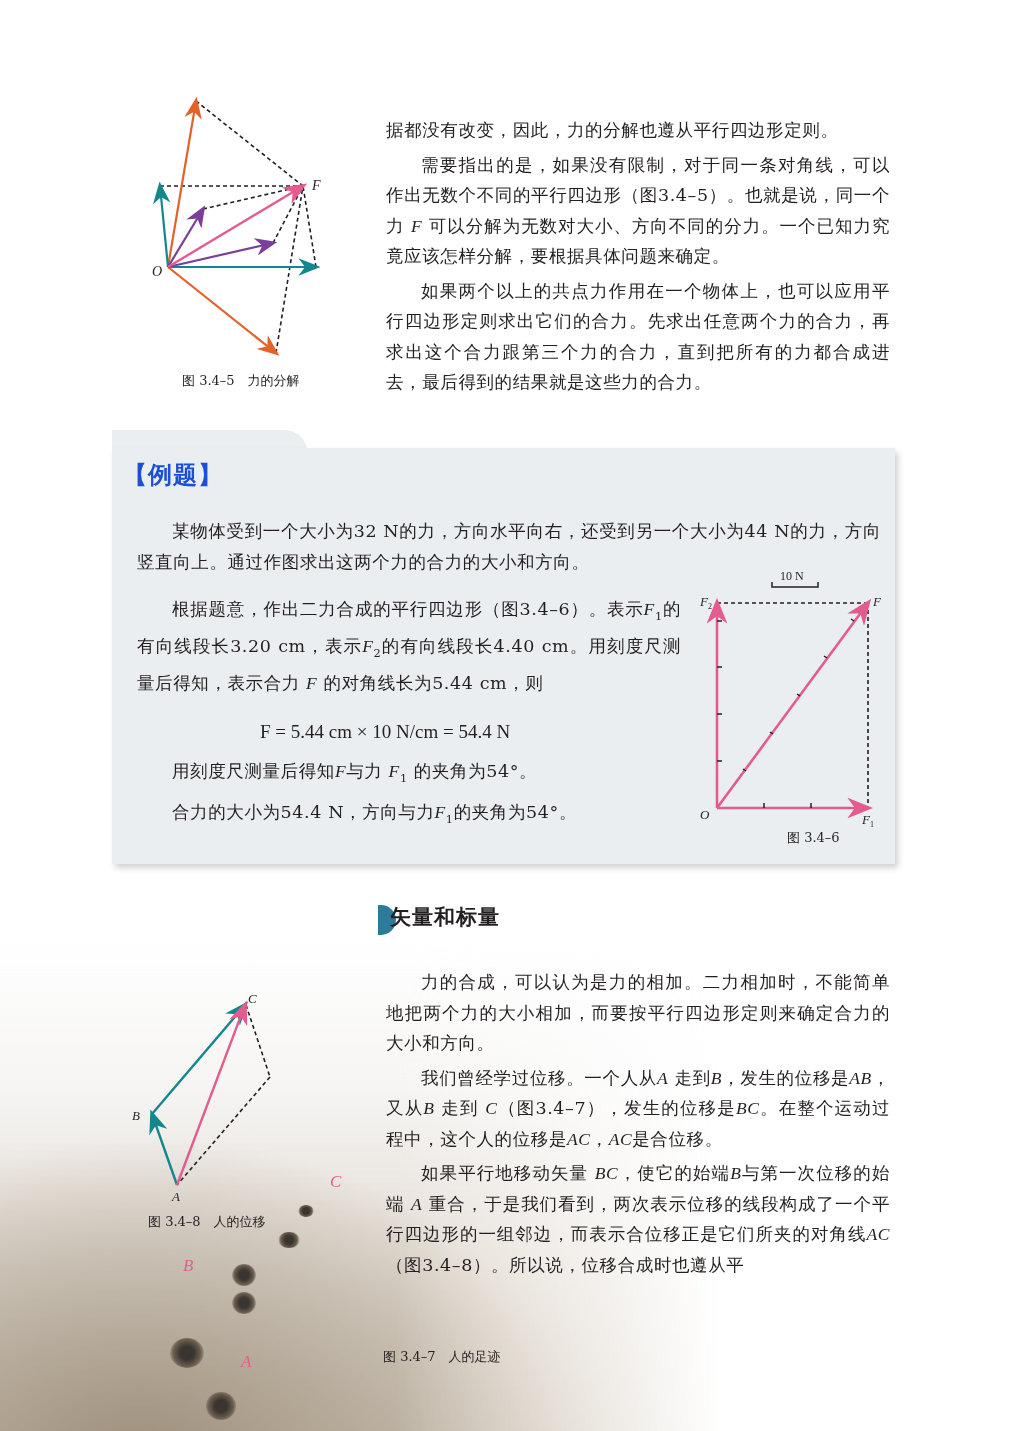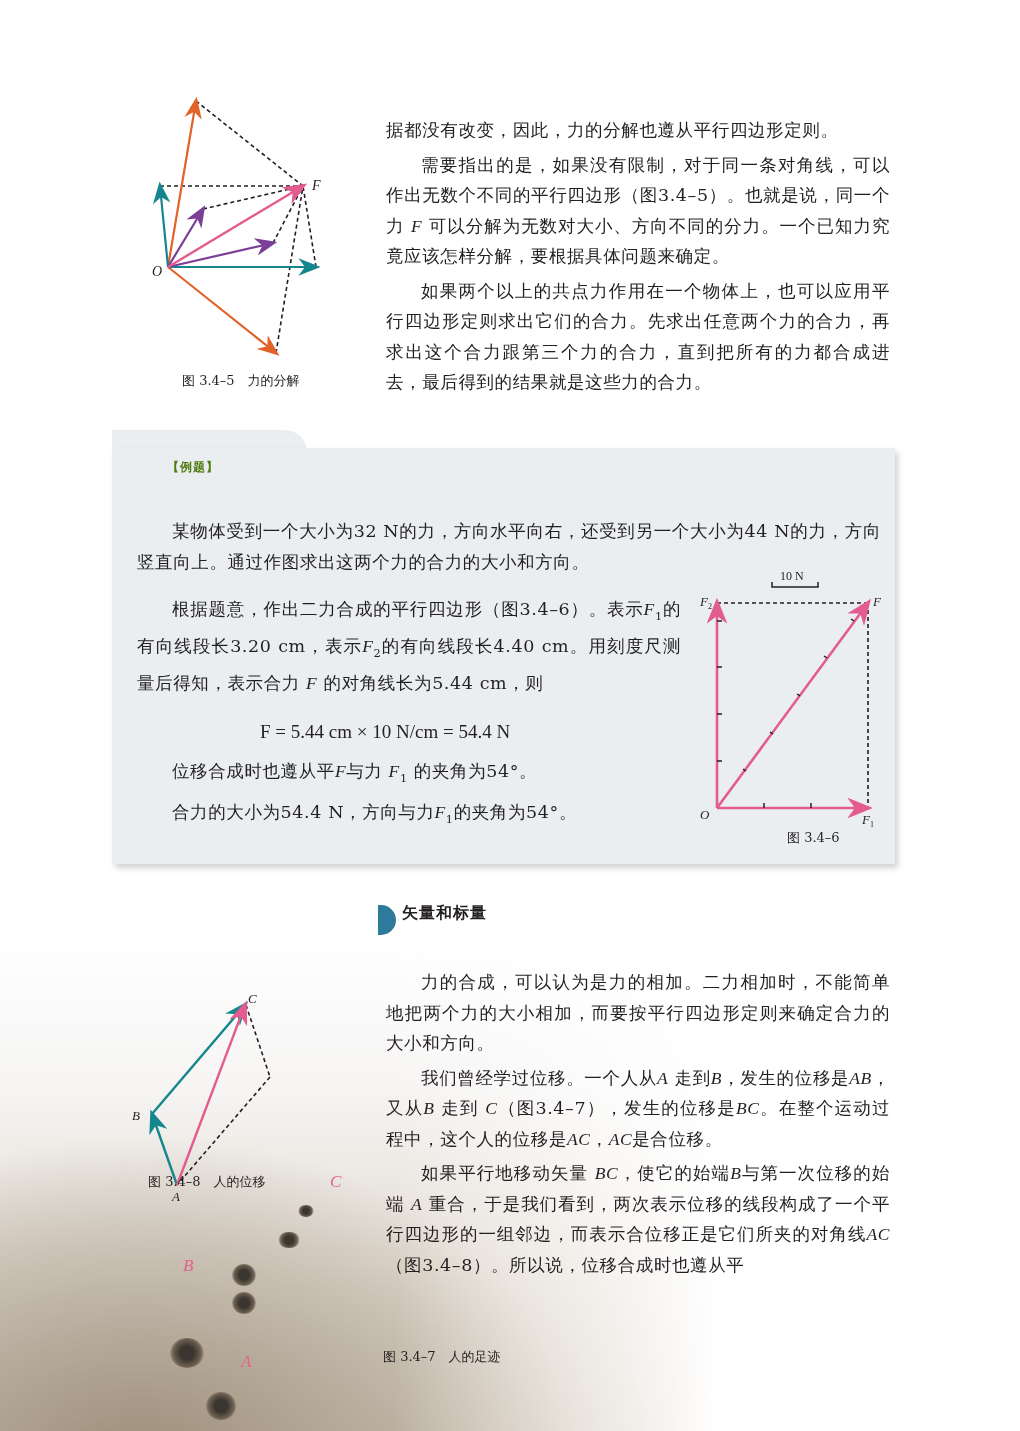--- a/index.html
+++ b/index.html
@@ -40,41 +40,40 @@
   }
   .example-tab {
     position: absolute;
     left: 112px; top: 430px; width: 195px; height: 22px;
     background: #ebeef1;
     border-top-right-radius: 22px;
   }
   .example-title {
     position: absolute; left: 123px; top: 459px;
     font-family: "DejaVu Sans", sans-serif;
-    font-size: 12px; color: #4d7c0f; font-weight: bold;
+    font-size: 24px; color: #1d4ed8; font-weight: bold;
     letter-spacing: 1px;
-    margin-left: 44px;
   }
   .formula {
     position: absolute; left: 260px; top: 721px;
     font-family: Liberation Serif, serif;
     font-size: 19px;
   }
 
   
   .section-marker {
     position: absolute; left: 378px; top: 905px;
     width: 18px; height: 30px;
     background: #2d7a9a;
     border-radius: 0 15px 15px 0;
   }
   .section-title {
-    position: absolute; left: 402px; top: 903px;
+    position: absolute; left: 390px; top: 903px;
     font-family: "DejaVu Sans", sans-serif;
-    font-weight: bold; font-size: 16px; letter-spacing: 1px;
+    font-weight: bold; font-size: 21px; letter-spacing: 1px;
   }
 
   
   .photo-bg {
     position: absolute; left: 0; top: 940px; width: 720px; height: 491px;
     background:
       radial-gradient(ellipse 520px 380px at 140px 520px, rgba(150,135,115,0.85), rgba(180,170,155,0.55) 55%, rgba(255,255,255,0) 85%),
       linear-gradient(to bottom, rgba(255,255,255,1) 0%, rgba(240,238,236,0.6) 30%, rgba(215,205,192,0.7) 65%, rgba(190,175,155,0.8) 100%);
     -webkit-mask-image: linear-gradient(to right, #000 55%, transparent 100%);
     mask-image: linear-gradient(to right, #000 55%, transparent 100%);
@@ -150,21 +149,21 @@
 
 <div class="para" style="left:133px;top:512px;width:752px;">
   <p class="indent">某物体受到一个大小为32 N的力，方向水平向右，还受到另一个大小为44 N的力，方向竖直向上。通过作图求出这两个力的合力的大小和方向。</p>
 </div>
 
 <div class="para" style="left:133px;top:590px;width:552px;">
   <p class="indent"><span>根据题意，作出二力合成的平行四边形（图3.4–6）。表示</span><i class="var">F</i><sub>1</sub><span>的有向线段长3.20 cm，表示</span><i class="var">F</i><sub>2</sub><span>的有向线段长4.40 cm。用刻度尺测量后得知，表示合力 </span><i class="var">F</i><span> 的对角线长为5.44 cm，则</span></p>
 </div>
 <div class="formula">F = 5.44 cm × 10 N/cm = 54.4 N</div>
 <div class="para" style="left:133px;top:752px;width:552px;">
-  <p class="indent"><span>位移合成时也遵从平</span><i class="var">F</i><span>与力 </span><i class="var">F</i><sub>1</sub><span> 的夹角为54°。</span></p>
+  <p class="indent"><span>用刻度尺测量后得知</span><i class="var">F</i><span>与力 </span><i class="var">F</i><sub>1</sub><span> 的夹角为54°。</span></p>
   <p class="indent"><span>合力的大小为54.4 N，方向与力</span><i class="var">F</i><sub>1</sub><span>的夹角为54°。</span></p>
 </div>
 
 <svg class="figure" style="left:690px;top:560px;" width="210" height="300" viewBox="690 560 210 300">
   <defs>
     <marker id="ah-pink2" markerWidth="10" markerHeight="8" refX="8" refY="4" orient="auto">
         <path d="M0,0 L10,4 L0,8 L3,4 Z" fill="#e35b8f"></path>
       </marker>
   </defs>
 
@@ -222,15 +221,15 @@
     <line x1="246" y1="1005" x2="270" y2="1077"></line>
     <line x1="270" y1="1077" x2="177" y2="1185"></line>
   </g>
   <line x1="177" y1="1185" x2="152" y2="1114" stroke="#14878e" stroke-width="2.4" marker-end="url(#ah-teal2)"></line>
   <line x1="152" y1="1114" x2="245" y2="1005" stroke="#14878e" stroke-width="2.4" marker-end="url(#ah-teal2)"></line>
   <line x1="177" y1="1185" x2="245" y2="1005" stroke="#e35b8f" stroke-width="2.4" marker-end="url(#ah-pink3)"></line>
   <text x="172" y="1201" font-family="Liberation Serif, serif" font-style="italic" font-size="13" fill="#231f20">A</text>
   <text x="132" y="1120" font-family="Liberation Serif, serif" font-style="italic" font-size="13" fill="#231f20">B</text>
   <text x="248" y="1003" font-family="Liberation Serif, serif" font-style="italic" font-size="13" fill="#231f20">C</text>
 </svg>
-<div class="caption" style="left:148px;top:1173px;">图 3.4–8　人的位移</div>
+<div class="caption" style="left:148px;top:1213px;">图 3.4–8　人的位移</div>
 
 <div class="caption" style="left:383px;top:1348px;">图 3.4–7　人的足迹</div>
 
 </body></html>

